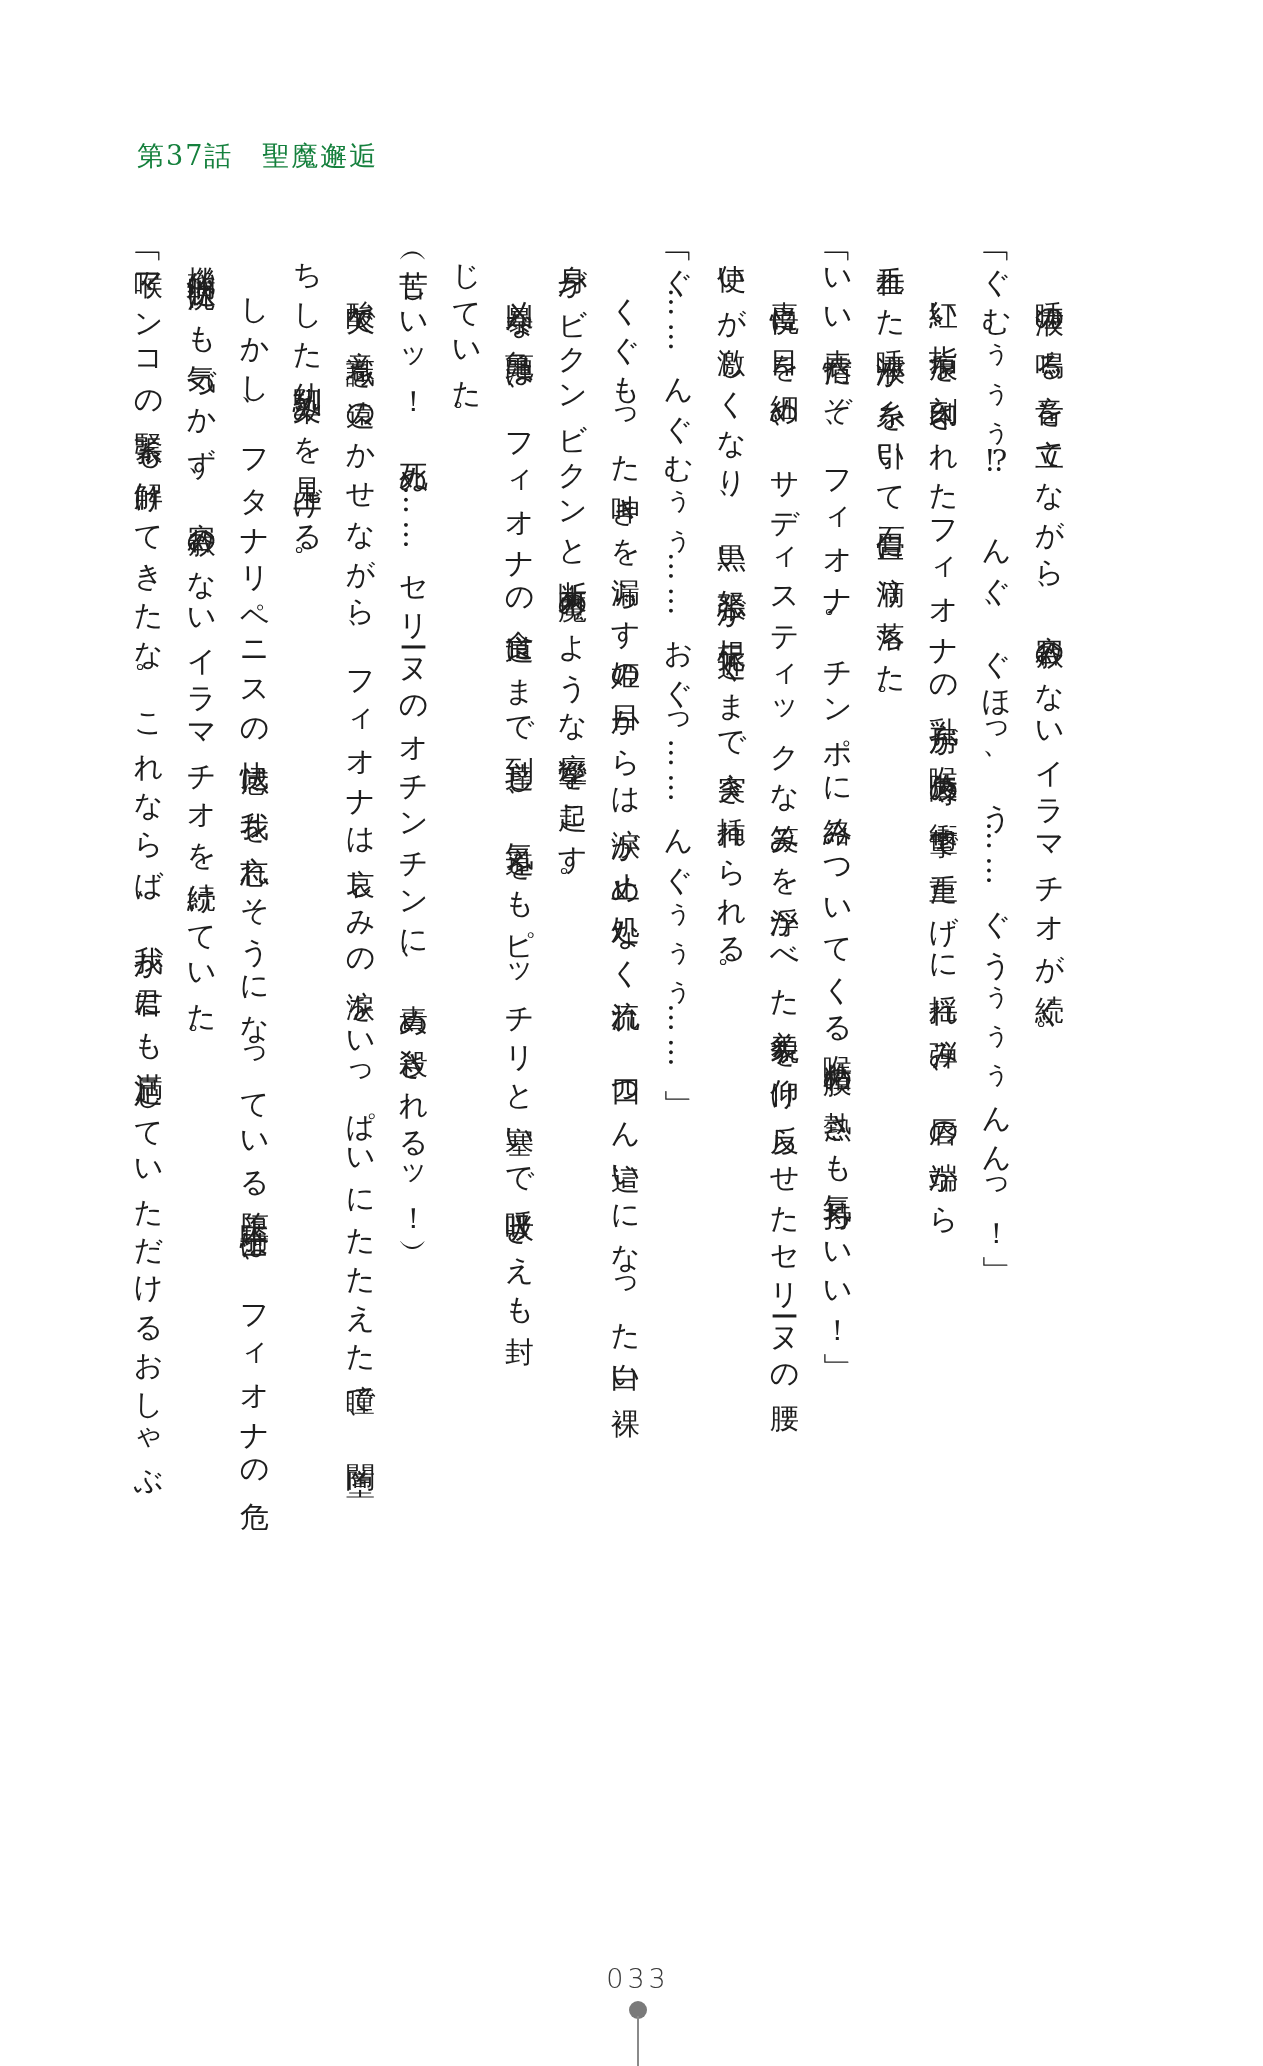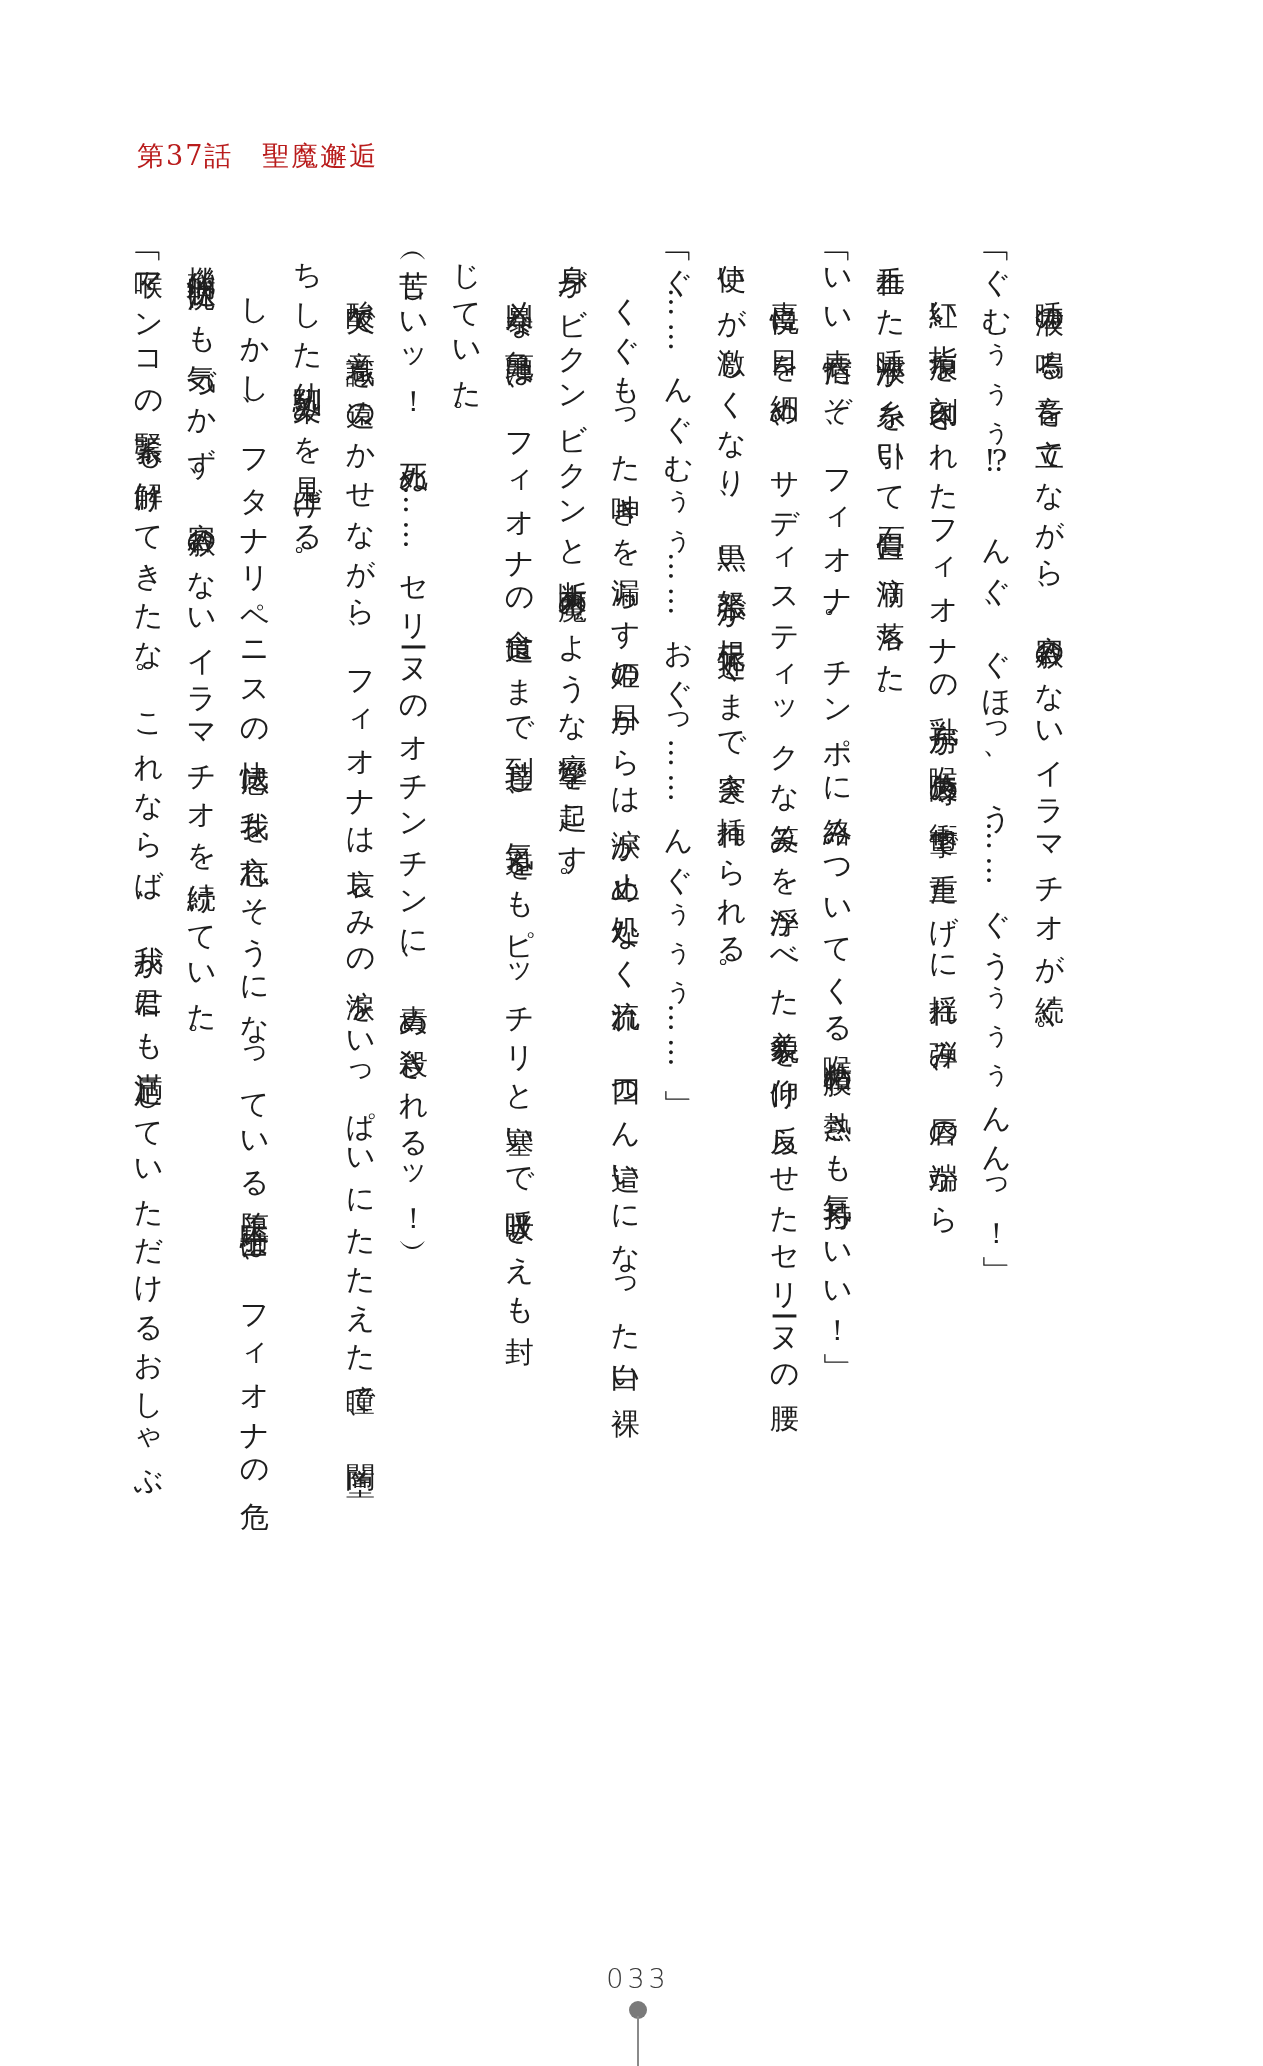--- a/index.html
+++ b/index.html
@@ -16,21 +16,21 @@
     font-family: "DejaVu Serif", "Liberation Serif", serif;
     color: #1e1e1e;
   }
   
   #chapter-heading {
     position: absolute;
     left: 137px;
     top: 138px;
     font-size: 27px;
     letter-spacing: 2px;
-    color: #b91c1c;
+    color: #15803d;
     white-space: pre;
   }
   
   #body-text {
     position: absolute;
     top: 243px;
     left: 122px;
     height: 1392px;
     writing-mode: vertical-rl;
     text-orientation: mixed;

